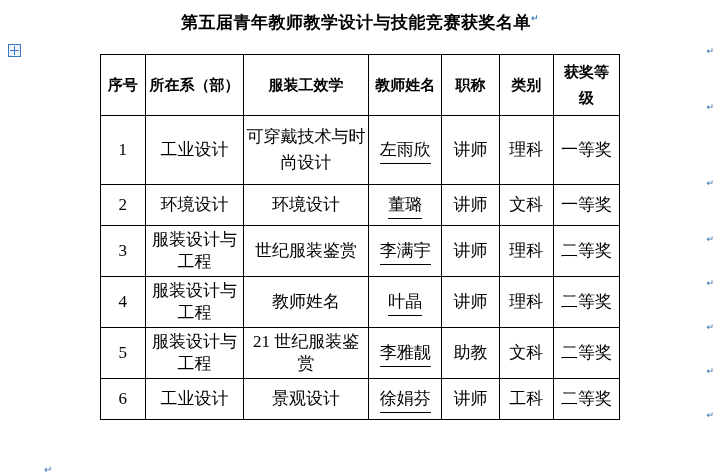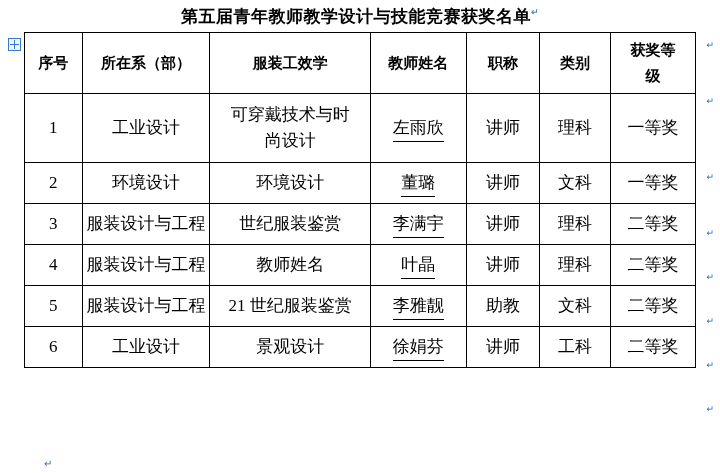--- a/index.html
+++ b/index.html
@@ -18,27 +18,27 @@
   .page {
     position: relative;
     width: 720px;
     height: 473px;
   }
   .doc-title {
     text-align: center;
     font-size: 17px;
     font-weight: bold;
     letter-spacing: 0.5px;
-    margin: 4px 0 0 0;
+    margin: 10px 0 0 0;
     padding: 0 40px;
     line-height: 26px;
   }
   .table-wrap {
-    margin: 2px auto 0 auto;
-    width: 672px;
+    margin: 18px auto 0 auto;
+    width: 520px;
   }
   table.grid {
     border-collapse: collapse;
     width: 100%;
     table-layout: fixed;
   }
   table.grid td {
     border: 1px solid #000000;
     text-align: center;
     vertical-align: middle;

